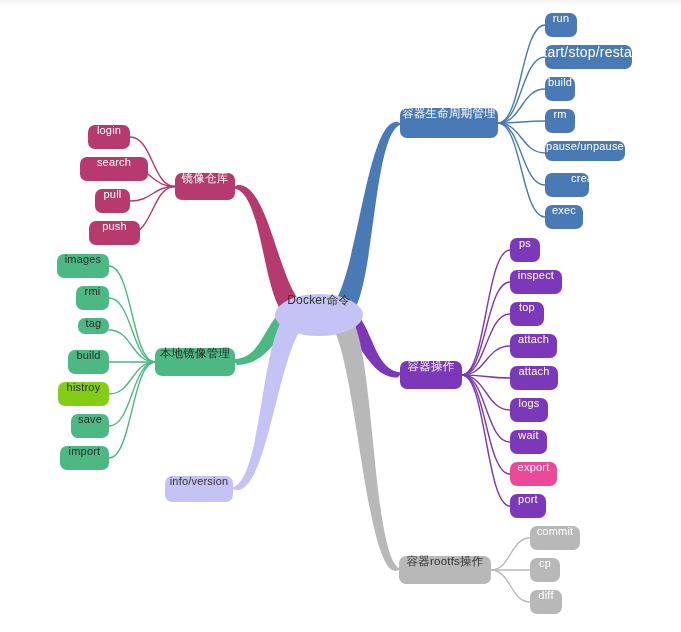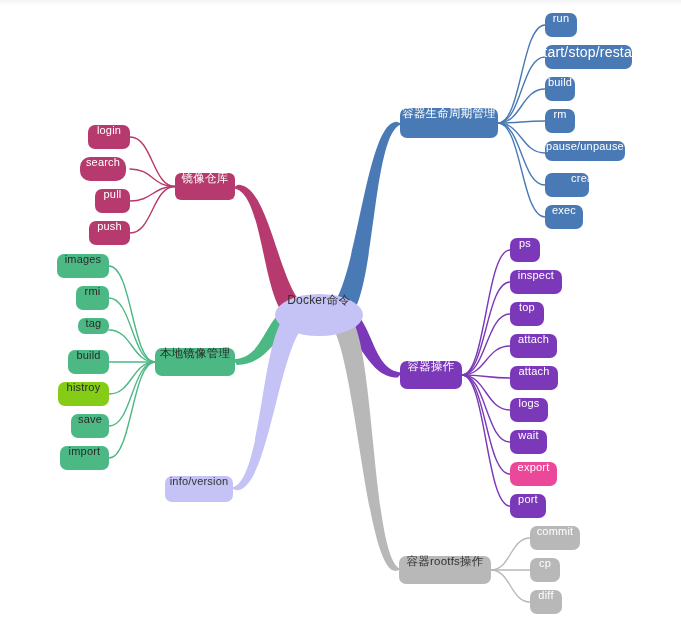--- a/index.html
+++ b/index.html
@@ -110,33 +110,33 @@
       </div>
       <div class="node" style="left: 545px; top: 141px; width: 80px; height: 20px; background: rgb(74, 122, 181); color: rgb(255, 255, 255); font-size: 11px;">
         <span class="lbl">pause/unpause</span>
       </div>
       <div class="node" style="left: 545px; top: 173px; width: 44px; height: 24px; background: rgb(74, 122, 181); color: rgb(255, 255, 255); font-size: 11px; padding-left: 40px;">
         <span class="lbl">create</span>
       </div>
       <div class="node" style="left: 545px; top: 205px; width: 38px; height: 24px; background: rgb(74, 122, 181); color: rgb(255, 255, 255); font-size: 11px;">
         <span class="lbl">exec</span>
       </div>
-      <div class="node" style="left: 175px; top: 173px; width: 60px; height: 27px; background: rgb(182, 58, 110); color: rgb(255, 255, 255); font-size: 11.5px; border-radius: 6px;">
+      <div class="node" style="left: 175px; top: 173px; width: 60px; height: 27px; background: rgb(182, 58, 110); color: rgb(255, 255, 255); font-size: 11.5px;">
         <span class="lbl">镜像仓库</span>
       </div>
       <div class="node" style="left: 88px; top: 125px; width: 42px; height: 24px; background: rgb(182, 58, 110); color: rgb(255, 255, 255); font-size: 11px;">
         <span class="lbl">login</span>
       </div>
-      <div class="node" style="left: 80px; top: 157px; width: 46px; height: 24px; background: rgb(182, 58, 110); color: rgb(255, 255, 255); font-size: 11px; border-radius: 10px;">
+      <div class="node" style="left: 80px; top: 157px; width: 68px; height: 24px; background: rgb(182, 58, 110); color: rgb(255, 255, 255); font-size: 11px;">
         <span class="lbl">search</span>
       </div>
       <div class="node" style="left: 95px; top: 189px; width: 35px; height: 24px; background: rgb(182, 58, 110); color: rgb(255, 255, 255); font-size: 11px;">
         <span class="lbl">pull</span>
       </div>
-      <div class="node" style="left: 89px; top: 221px; width: 41px; height: 24px; background: rgb(182, 58, 110); color: rgb(255, 255, 255); font-size: 11px;">
+      <div class="node" style="left: 89px; top: 221px; width: 51px; height: 24px; background: rgb(182, 58, 110); color: rgb(255, 255, 255); font-size: 11px;">
         <span class="lbl">push</span>
       </div>
       <div class="node" style="left: 155px; top: 348px; width: 80px; height: 28px; background: rgb(76, 184, 132); color: rgb(43, 43, 43); font-size: 11.5px;">
         <span class="lbl">本地镜像管理</span>
       </div>
       <div class="node" style="left: 57px; top: 254px; width: 52px; height: 24px; background: rgb(76, 184, 132); color: rgb(43, 43, 43); font-size: 11px;">
         <span class="lbl">images</span>
       </div>
       <div class="node" style="left: 76px; top: 286px; width: 33px; height: 24px; background: rgb(76, 184, 132); color: rgb(43, 43, 43); font-size: 11px;">
         <span class="lbl">rmi</span>

